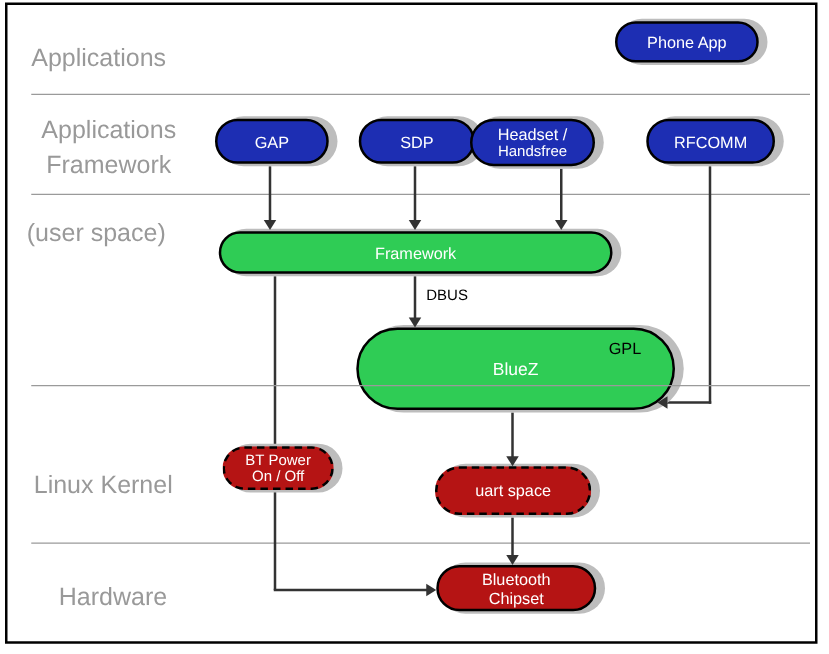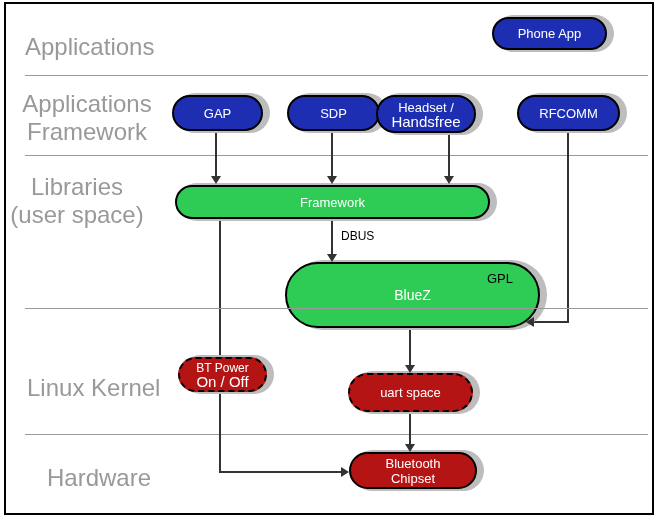--- a/index.html
+++ b/index.html
@@ -11,33 +11,33 @@
     --connector:#333333;
     --shadow:#bdbdbd;
   }
   html,body{margin:0;padding:0;background:#fff;}
   .canvas{
     position:relative;width:663px;height:523px;background:#fff;overflow:hidden;
     font-family:"Liberation Sans", sans-serif;
   }
   .frame{position:absolute;left:4px;top:2px;width:650px;height:513px;border:2px solid #000;box-sizing:border-box;}
   .divider{position:absolute;height:1px;background:var(--divider);left:25px;width:623px;}
-  .layer-label{position:absolute;color:var(--layer-label);font-size:24px;line-height:28px;white-space:nowrap;}
+  .layer-label{position:absolute;color:var(--layer-label);font-size:20px;line-height:28px;white-space:nowrap;}
   .layer-label.centered{text-align:center;white-space:normal;}
   .layer-label span{display:block;}
   .pill{
     position:absolute;box-sizing:border-box;border:2px solid #000;border-radius:999px;
     background:var(--blue-node);color:#fff;font-size:13px;
     display:flex;flex-direction:column;align-items:center;justify-content:center;text-align:center;
     box-shadow:5px 0 0 2px var(--shadow);z-index:2;line-height:15px;
   }
   .pill.green{background:var(--green-node);}
   .pill.red{background:var(--red-node);}
   .pill.dashed{border-style:dashed;}
-  .pill .sub{font-size:15px;line-height:13px;}
+  .pill .sub{font-size:12px;line-height:13px;}
   .gpl{position:absolute;right:25px;top:8px;color:#000;font-size:13px;line-height:14px;}
   .vline{position:absolute;width:2px;background:var(--connector);z-index:1;}
   .hline{position:absolute;height:2px;background:var(--connector);z-index:1;}
   .arrow{position:absolute;width:0;height:0;z-index:4;}
   .arrow.down{border-left:5px solid transparent;border-right:5px solid transparent;border-top:8px solid var(--connector);}
   .arrow.right{border-top:5px solid transparent;border-bottom:5px solid transparent;border-left:8px solid var(--connector);}
   .arrow.left{border-top:5px solid transparent;border-bottom:5px solid transparent;border-right:8px solid var(--connector);}
   .float-label{position:absolute;color:#000;font-size:12px;z-index:2;}
   .divider.over{z-index:3;}
 </style>
@@ -51,21 +51,20 @@
   <div class="divider" style="top:155px;"></div>
   <div class="divider over" style="top:308px;"></div>
   <div class="divider" style="top:434px;"></div>
 
   <div class="layer-label" style="left:25px;top:33px;">Applications</div>
   <div class="layer-label centered" style="left:22px;top:90px;width:130px;">
     <span>Applications</span>
     <span>Framework</span>
   </div>
   <div class="layer-label centered" style="left:2px;top:173px;width:150px;">
-    <span>Libraries</span>
     <span>(user space)</span>
   </div>
   <div class="layer-label" style="left:27px;top:352px;margin-top:22px;">Linux Kernel</div>
   <div class="layer-label" style="left:47px;top:464px;">Hardware</div>
 
   <div class="vline" style="left:215px;top:133px;height:46px;"></div>
   <div class="vline" style="left:331px;top:133px;height:46px;"></div>
   <div class="vline" style="left:448px;top:135px;height:44px;"></div>
   <div class="vline" style="left:567px;top:133px;height:190px;"></div>
   <div class="hline" style="left:530px;top:321px;width:39px;"></div>

